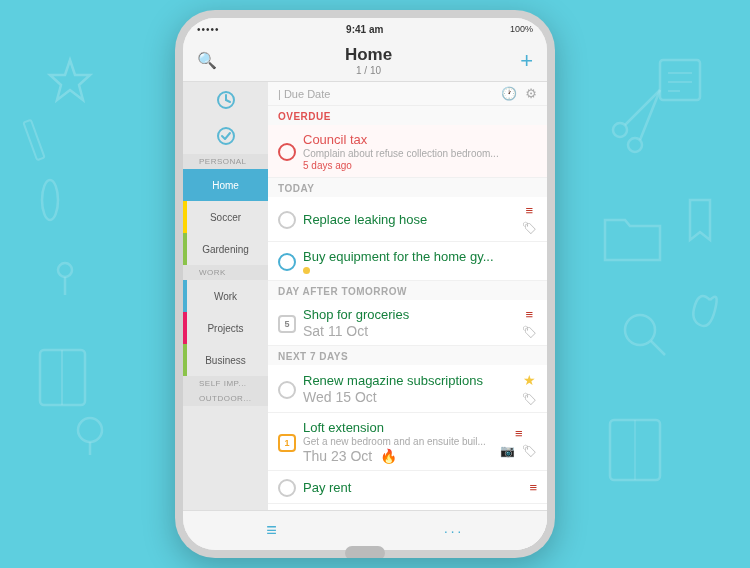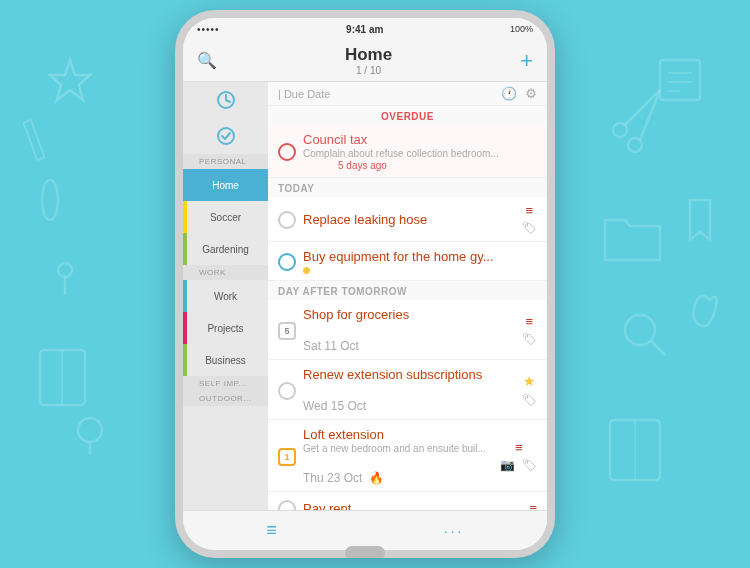--- a/index.html
+++ b/index.html
@@ -161,21 +161,21 @@
 
     
     .section-header {
       padding: 5px 10px 3px;
       font-size: 10px;
       font-weight: 700;
       color: #aaa;
       letter-spacing: 0.5px;
       background: #f9f9f9;
     }
-    .section-header.overdue { color: #e05252; text-align: center; }
+    .section-header.overdue { color: #e05252; }
 
     
     .task-item {
       display: flex;
       align-items: center;
       padding: 7px 10px 6px;
       border-bottom: 1px solid #f0f0f0;
       background: #fff;
       gap: 7px;
     }
@@ -206,42 +206,42 @@
       font-size: 9px;
       color: #888;
       font-weight: 600;
     }
     .task-numbered.orange { border-color: #f5a623; color: #f5a623; }
 
     .task-body { flex: 1; min-width: 0; }
 
     .task-title {
       font-size: 13px;
-      color: #c2410c;
+      color: #15803d;
       font-weight: 500;
       white-space: nowrap;
       overflow: hidden;
       text-overflow: ellipsis;
     }
     .task-title.overdue-title { color: #e05252; }
 
     .task-subtitle {
       font-size: 10px;
       color: #aaa;
       margin-top: 1px;
       white-space: nowrap;
       overflow: hidden;
       text-overflow: ellipsis;
     }
-    .task-subtitle.overdue-sub { color: #e05252; margin-left: 35px; }
+    .task-subtitle.overdue-sub { color: #e05252; }
 
     .task-meta {
-      font-size: 12px;
+      font-size: 14px;
       color: #aaa;
-      margin-top: 17px;
+      margin-top: 1px;
     }
 
     .task-dot-yellow {
       width: 7px;
       height: 7px;
       border-radius: 50%;
       background: #f5c842;
       margin-top: 3px;
     }
 
@@ -475,25 +475,26 @@
           <div class="task-body">
             <div class="task-title">Shop for groceries</div>
             <div class="task-meta">Sat 11 Oct</div>
           </div>
           <div class="task-actions">
             <span class="hamburger-icon">≡</span>
             <span class="tag-icon">🏷</span>
           </div>
         </div>
 
+        <div class="section-header">NEXT 7 DAYS</div>
 
         <div class="task-item">
           <div class="task-circle"></div>
           <div class="task-body">
-            <div class="task-title">Renew extension subscriptions</div>
+            <div class="task-title">Renew magazine subscriptions</div>
             <div class="task-meta">Wed 15 Oct</div>
           </div>
           <div class="task-actions">
             <span class="star-icon">★</span>
             <span class="tag-icon">🏷</span>
           </div>
         </div>
 
 
         <div class="task-item">

